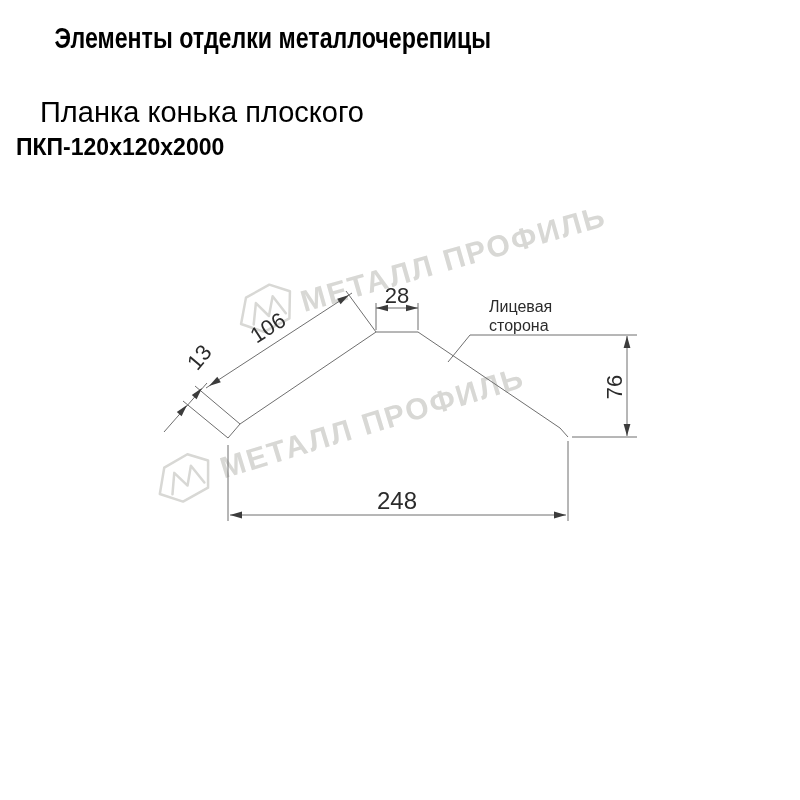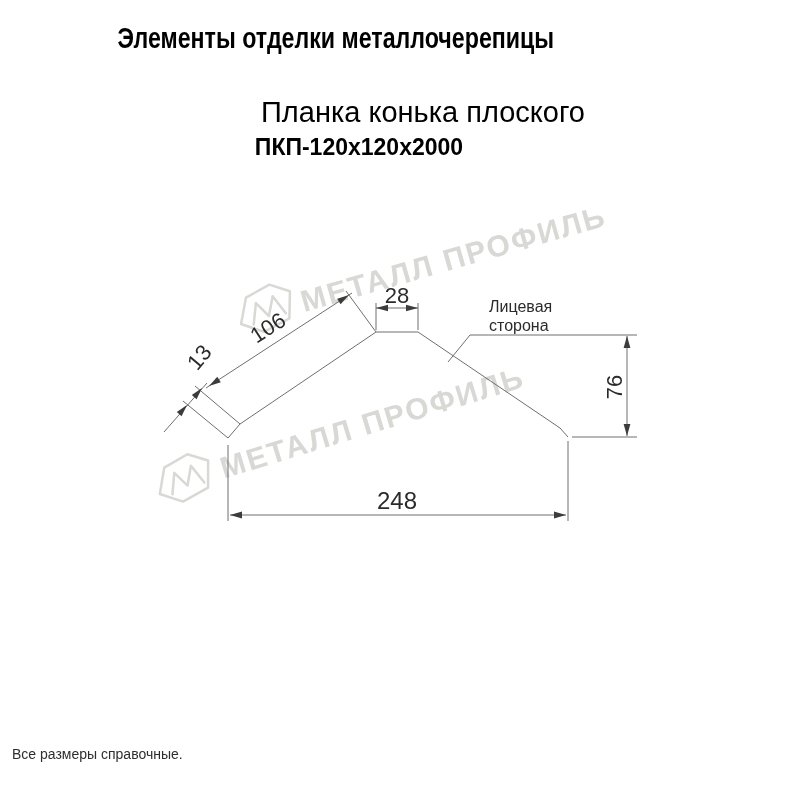--- a/index.html
+++ b/index.html
@@ -1,24 +1,24 @@
 <!DOCTYPE html>
 <html><head>
 <meta charset="utf-8">
 <style>
   html,body{margin:0;padding:0;}
   body{
     width:800px;height:800px;position:relative;background:#ffffff;
     font-family:"Liberation Sans", sans-serif;overflow:hidden;
   }
-  .hline{position:absolute;text-align:center;color:#000;white-space:nowrap;}
+  .hline{position:absolute;color:#000;white-space:nowrap;}
   #title{left:0;top:22px;width:672px;font-size:29px;font-weight:bold;}
   #title .squeeze{display:inline-block;transform:scaleX(0.80);transform-origin:center;}
   #subtitle{left:0;top:96px;width:766px;font-size:29px;font-weight:normal;padding-left:40px;}
-  #product-code{left:0;top:134px;width:718px;font-size:23px;font-weight:bold;}
+  #product-code{left:0;top:134px;width:718px;font-size:23px;font-weight:bold;padding-left:16px;}
   #drawing{position:absolute;left:0;top:0;}
   #footer-notes{
     position:absolute;left:12px;top:743px;font-size:14px;color:#2e2e2e;line-height:22px;
   }
   .dwg-line{stroke:#6f6f6f;stroke-width:1;fill:none;}
   .dwg-arrow{fill:#3c3c3c;stroke:none;}
   .dim-text{font-family:"Liberation Sans", sans-serif;font-size:22px;fill:#2b2b2b;}
   .label-text{font-family:"Liberation Sans", sans-serif;font-size:16px;fill:#2b2b2b;}
   .wm-text{font-family:"Liberation Sans", sans-serif;font-size:30px;font-weight:bold;letter-spacing:2px;}
   .wm-shape{stroke:#d8d8d5;stroke-width:2.5;fill:none;stroke-linejoin:round;stroke-linecap:round;}
@@ -90,14 +90,13 @@
   </g>
 
   <g>
     <path class="dwg-line" d="M 448,362 L 470,335"></path>
     <text class="label-text" x="489" y="312">Лицевая</text>
     <text class="label-text" x="489" y="331">сторона</text>
   </g>
 </svg>
 
 <div id="footer-notes">
-  <div>Все размеры справочные.</div>
 </div>
 
 </body></html>

